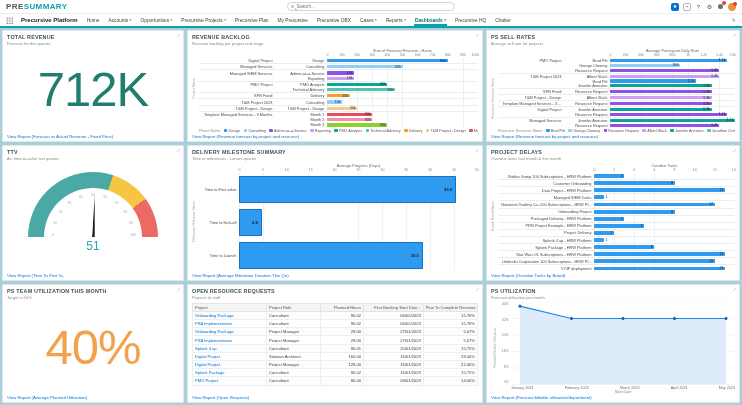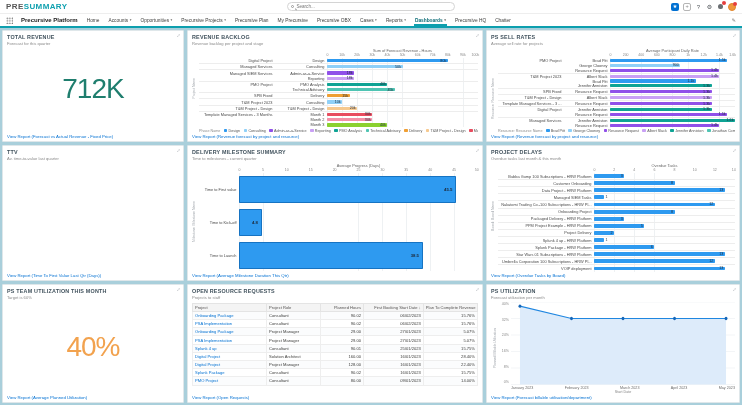--- a/index.html
+++ b/index.html
@@ -28,21 +28,21 @@
 .tab .caret{font-size:3.5px;color:#706e6b}
 .tab.active{box-shadow:inset 0 -2px 0 #0d9fae;font-weight:bold;color:#0b6b75}
 .pencil{font-size:5px;color:#706e6b;padding-bottom:3px}
 
 .grid{display:grid;grid-template-columns:182px 296px 254px;grid-template-rows:112px 136px 119px;gap:3px;padding:2px;height:375px}
 .card{background:#fff;border:1px solid #dfe7ea;border-radius:1px;display:flex;flex-direction:column;padding:3px 4px 2px;position:relative;overflow:hidden}
 .ctitle{font-size:5.4px;font-weight:bold;color:#41525d;letter-spacing:.2px;padding-right:10px;white-space:nowrap}
 .csub{font-size:4.1px;color:#8b8b8b;margin-top:1px;white-space:nowrap}
 .expand{position:absolute;top:2px;right:3px;font-size:5.5px;color:#9aa0a6;transform:rotate(45deg);line-height:1}
 .vlink{font-size:4.3px;color:#0070d2;margin-top:auto;padding-top:1.5px;white-space:nowrap}
-.bignum{flex:1;display:flex;align-items:center;justify-content:center;font-size:28px;letter-spacing:-1px}
+.bignum{flex:1;display:flex;align-items:center;justify-content:center;font-size:49px;letter-spacing:-1px}
 
 .hbc{flex:1;display:flex;flex-direction:column;min-height:0;margin-top:2px;position:relative;padding-left:7px}
 .vert{position:absolute;left:0;top:35%;writing-mode:vertical-rl;transform:rotate(180deg);font-size:3.4px;color:#a0a6ac;white-space:nowrap}
 .ax{font-size:3.9px;color:#666;text-align:center}
 .tk{position:relative;height:5px;flex:0 0 auto}
 .tk span{position:absolute;top:0;font-size:3.5px;color:#888;transform:translateX(-50%);white-space:nowrap}
 .tk span:first-child{transform:translateX(-20%)}
 .tk span:last-child{transform:translateX(-85%)}
 .rows{flex:1;display:flex;flex-direction:column;min-height:0}
 .hrow{flex:1;display:flex;align-items:center;min-height:0}
@@ -431,20 +431,37 @@
           <span class="li"><span class="lc" style="background:#4fc4b3"></span>Jonathan Coma</span>
         </div>
       </div>
     <div class="vlink">View Report (Revenue forecast by project and resource)</div>
   </div>
 
   <div class="card">
     <span class="expand">↕</span>
     <div class="ctitle">TTV</div>
     <div class="csub">Av. time-to-value last quarter</div>
+    <div class="gwrap">
+      <div class="garc" style="background:conic-gradient(from 270deg,#4aa9a5 0deg 108deg,#f6c544 108deg 144deg,#eb6a64 144deg 180deg,transparent 180deg 360deg)"></div>
+      <div class="ghole"></div>
+        <span class="gt" style="left:35.0px;top:73.0px">0</span>
+        <span class="gt" style="left:37.0px;top:60.6px">10</span>
+        <span class="gt" style="left:42.6px;top:49.5px">20</span>
+        <span class="gt" style="left:51.5px;top:40.6px">30</span>
+        <span class="gt" style="left:62.6px;top:35.0px">40</span>
+        <span class="gt" style="left:75.0px;top:33.0px">50</span>
+        <span class="gt" style="left:87.4px;top:35.0px">60</span>
+        <span class="gt" style="left:98.5px;top:40.6px">70</span>
+        <span class="gt" style="left:107.4px;top:49.5px">80</span>
+        <span class="gt" style="left:113.0px;top:60.6px">90</span>
+        <span class="gt" style="left:115.0px;top:73.0px">100</span>
+      <div class="gneedle" style="transform:rotate(1.8deg)"></div>
+      <div class="gval">51</div>
+    </div>
     <div class="vlink">View Report (Time To First Value Last Qtr (Days))</div>
   </div>
 
   <div class="card">
     <span class="expand">↕</span>
     <div class="ctitle">DELIVERY MILESTONE SUMMARY</div>
     <div class="csub">Time to milestones - current quarter</div>
     <div class="hbc thick" id="ch-milestone">
         <div class="vert">Milestone: Milestone Name</div>
         <div class="ax" style="margin-left:40px">Average Progress (Days)</div>

